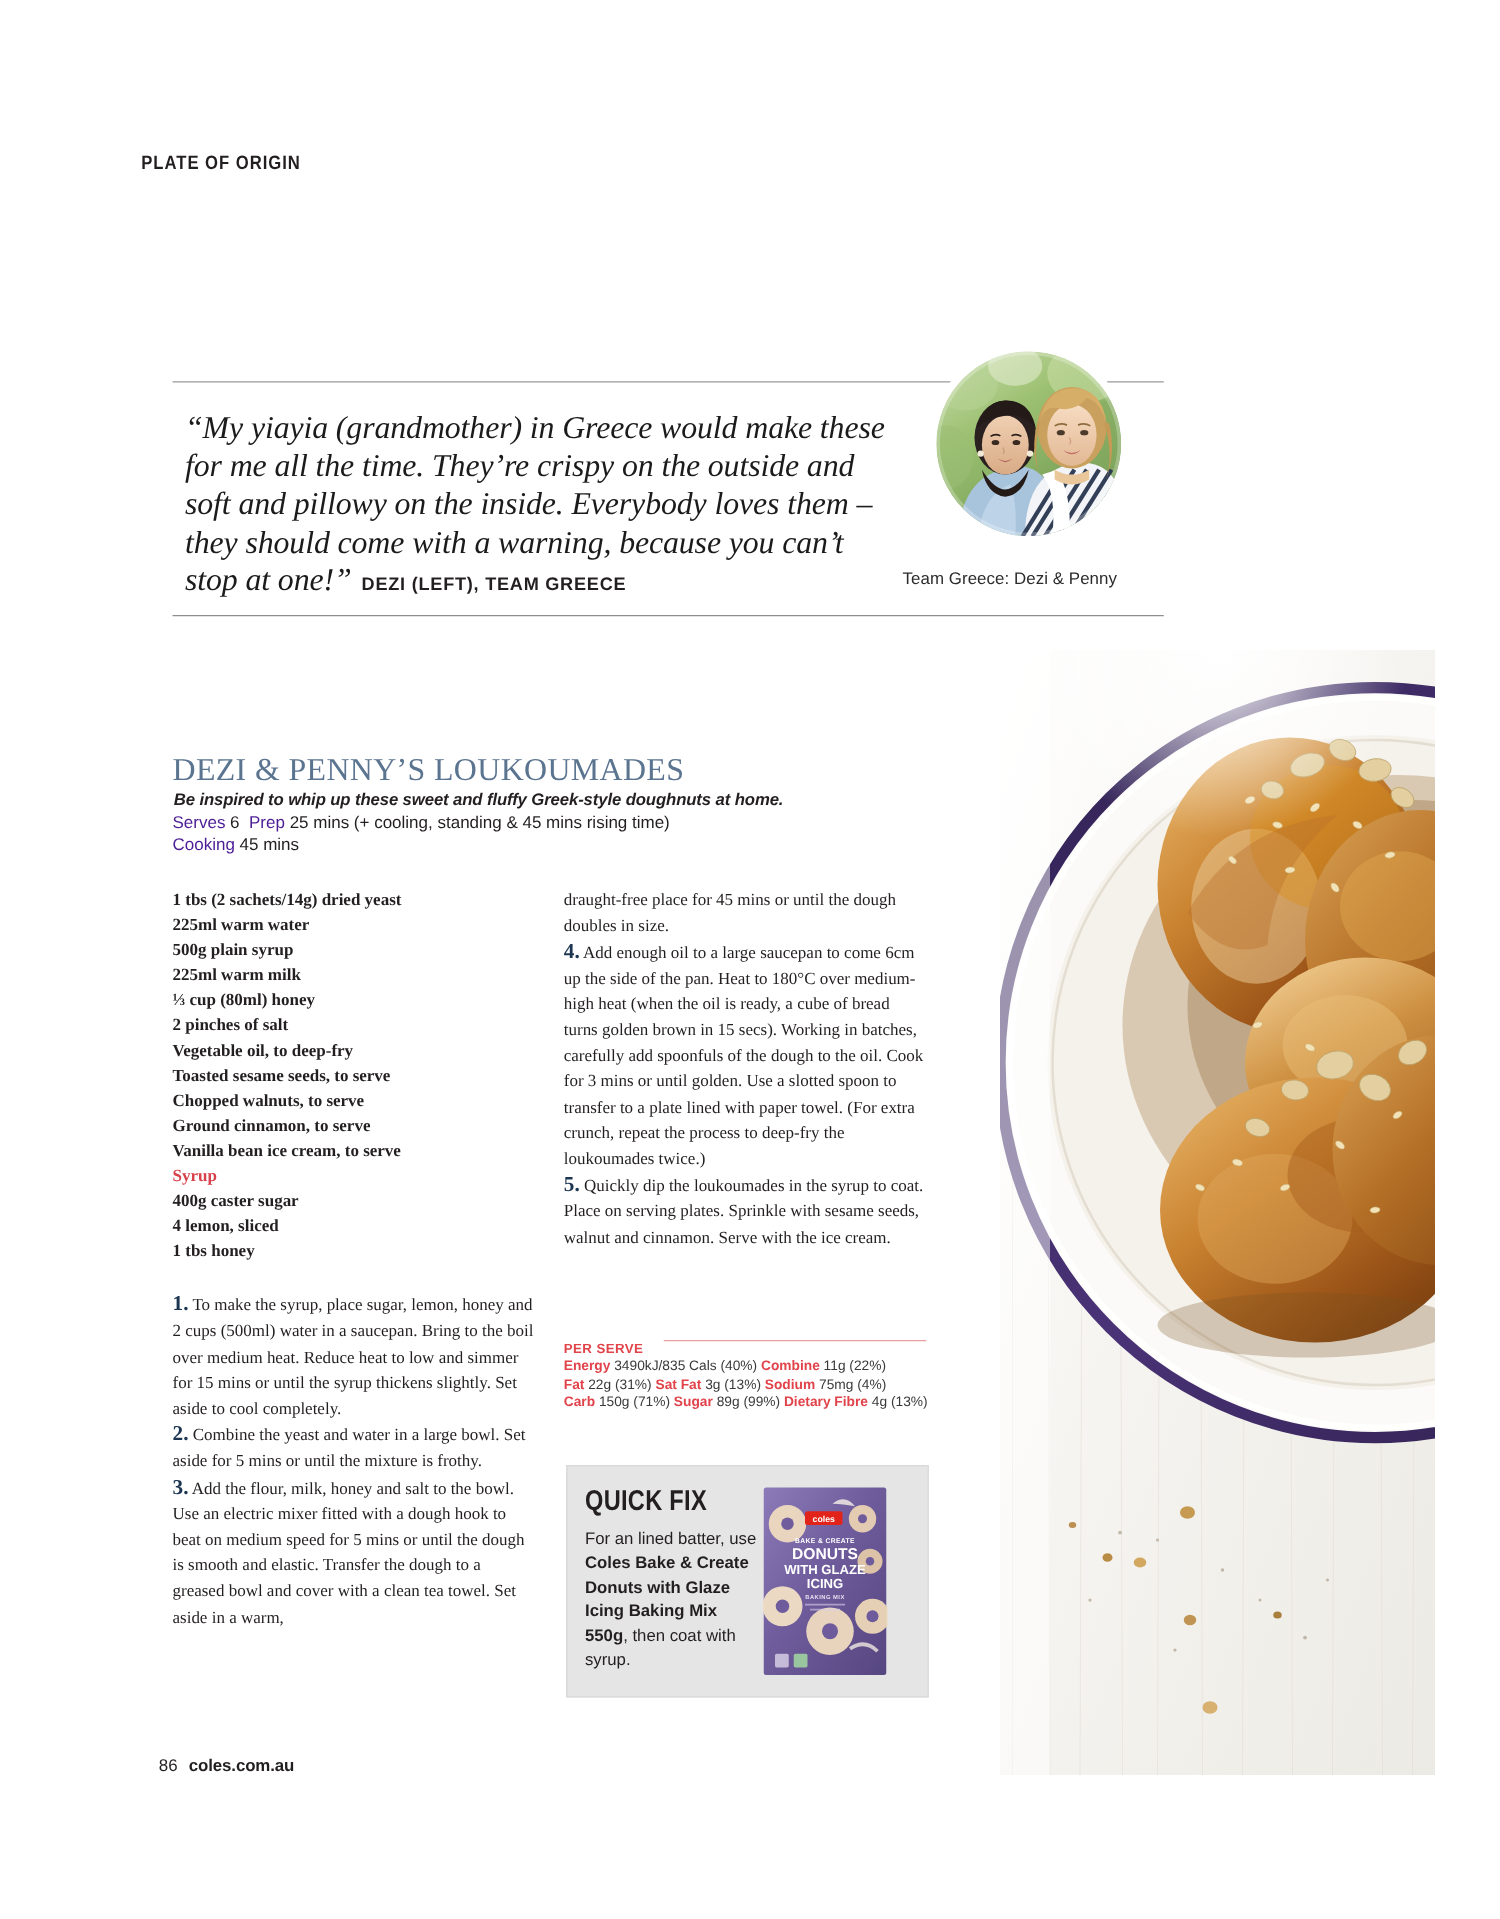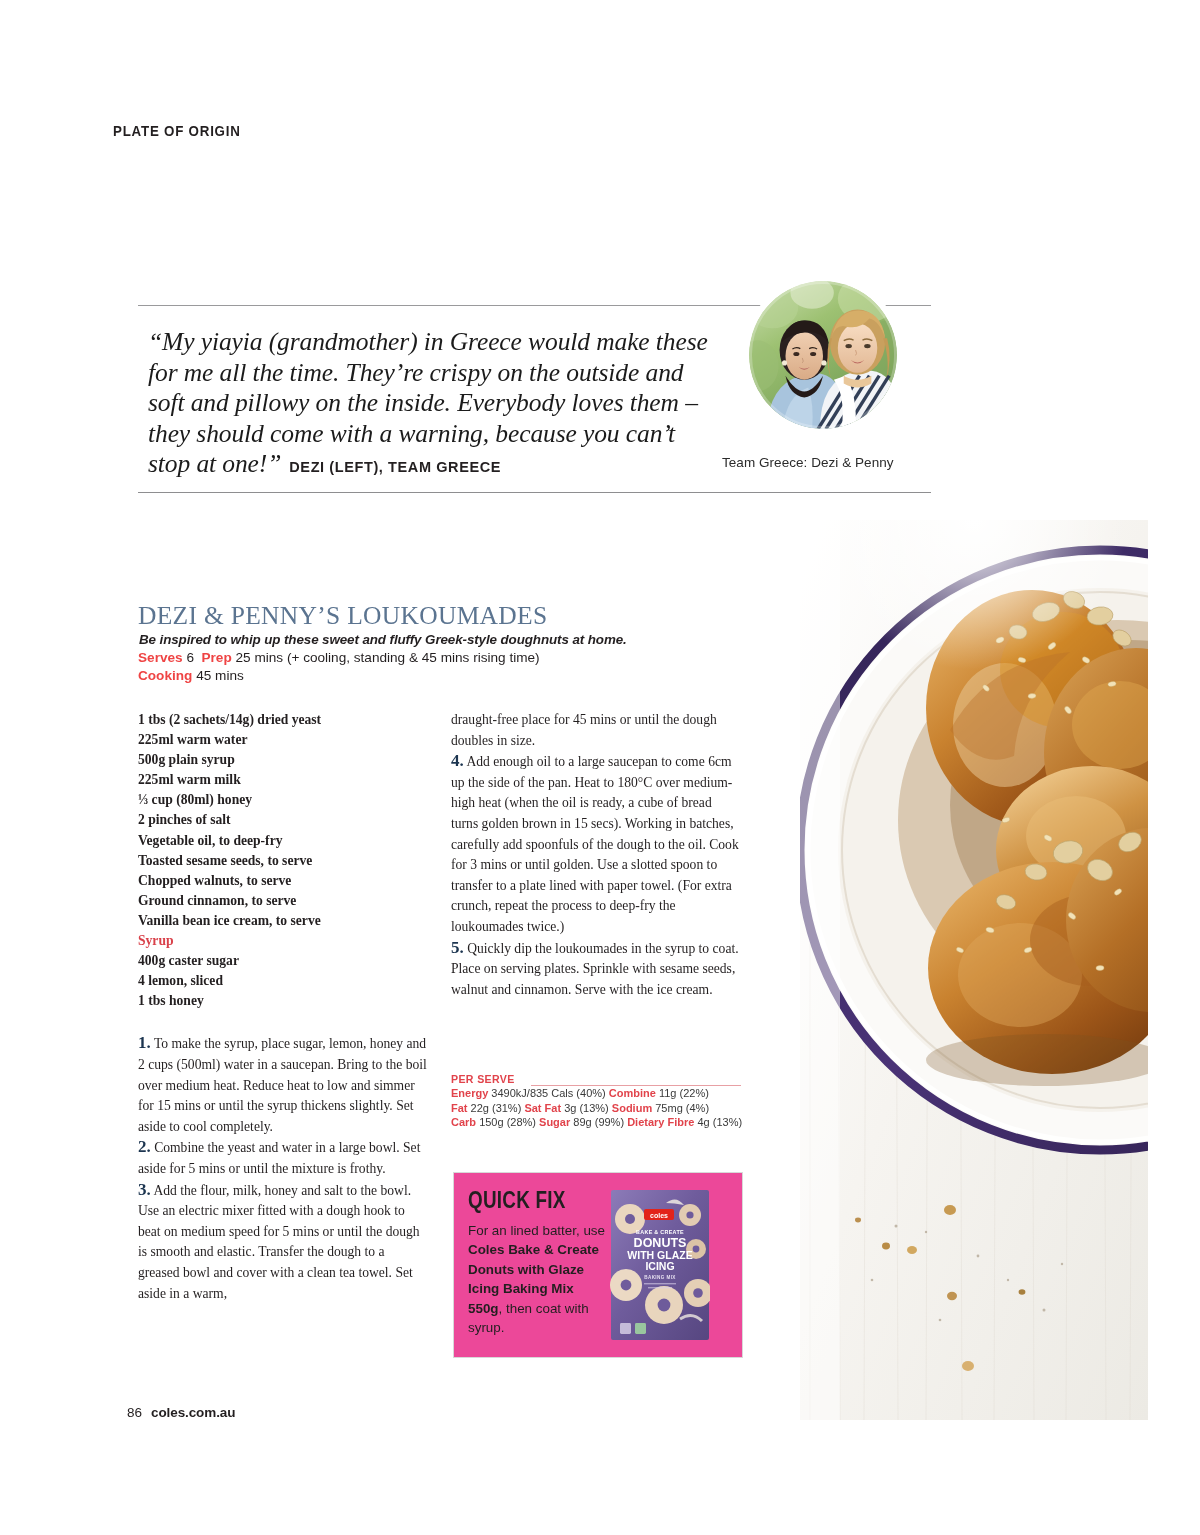--- a/index.html
+++ b/index.html
@@ -99,21 +99,21 @@
   .recipe-standfirst {
     position: absolute; left: 139px; top: 632px;
     font-size: 13.4px;
     font-weight: 700;
     font-style: italic;
     color: #231f20;
     letter-spacing: -0.1px;
   }
   .recipe-meta1 { position: absolute; left: 138px; top: 650px; font-size: 13.6px; color:#231f20; }
   .recipe-meta2 { position: absolute; left: 138px; top: 668px; font-size: 13.6px; color:#231f20; }
-  .meta-key { color: #ef4444; font-weight: 700; }
+  .meta-key { color: #4c1d95; font-weight: 400; }
 
   
   .col { position: absolute; width: 290px; font-size: 13.6px; color:#231f20;font-family:Liberation Serif, serif; }
   .col-left  { left: 138px; top: 710px; }
   .col-right { left: 451px; top: 710px; }
 
   .ingredients { line-height: 20.1px; font-weight: 700; }
   .ingredients .sub-head { color: #d9414a; font-weight: 700; }
 
   .method { line-height: 20.6px; }
@@ -124,34 +124,34 @@
     color: #1c3550;
     letter-spacing: 0px;
   }
 
   
   .nutrition {
     position: absolute; left: 451px; top: 1072px; width: 290px;
     font-size: 11px; line-height: 14.4px; color: #3a3a3a;
   }
   .nutrition-head {
-    display: flex; align-items: flex-end; gap: 16px;
+    display: flex; align-items: flex-start; gap: 16px;
     color: #e1434b; font-weight: 700; font-size: 10.6px;
     letter-spacing: 0.35px;
   }
   .nutrition-head .hrule { flex: 1; height: 1px; background: #e8a0a4; }
   .nut-line { white-space: nowrap; }
   .nut-key { color: #e1434b; font-weight: 700; }
 
   
   .quickfix {
     position: absolute;
     left: 453px; top: 1172px;
     width: 290px; height: 186px;
-    background: #ec4899;
+    background: #e5e5e5;
     border: 1px solid #d8d8d8;
     display: flex;
   }
   .quickfix-text { padding: 14px 0 0 14px; width: 152px; }
   .quickfix-title {
     font-weight: 700;
     font-size: 23px;
     letter-spacing: 0.3px;
     color: #231f20;
     transform: scaleX(0.82);
@@ -496,21 +496,21 @@
   <div class="nut-line">
     <span class="nut-key">Fat</span>
     <span>22g (31%)</span>
     <span class="nut-key">Sat Fat</span>
     <span>3g (13%)</span>
     <span class="nut-key">Sodium</span>
     <span>75mg (4%)</span>
   </div>
   <div class="nut-line">
     <span class="nut-key">Carb</span>
-    <span>150g (28%)</span>
+    <span>150g (71%)</span>
     <span class="nut-key">Sugar</span>
     <span>89g (99%)</span>
     <span class="nut-key">Dietary Fibre</span>
     <span>4g (13%)</span>
   </div>
 </div>
 
 <div class="quickfix">
   <div class="quickfix-text">
     <div class="quickfix-title">QUICK FIX</div>

